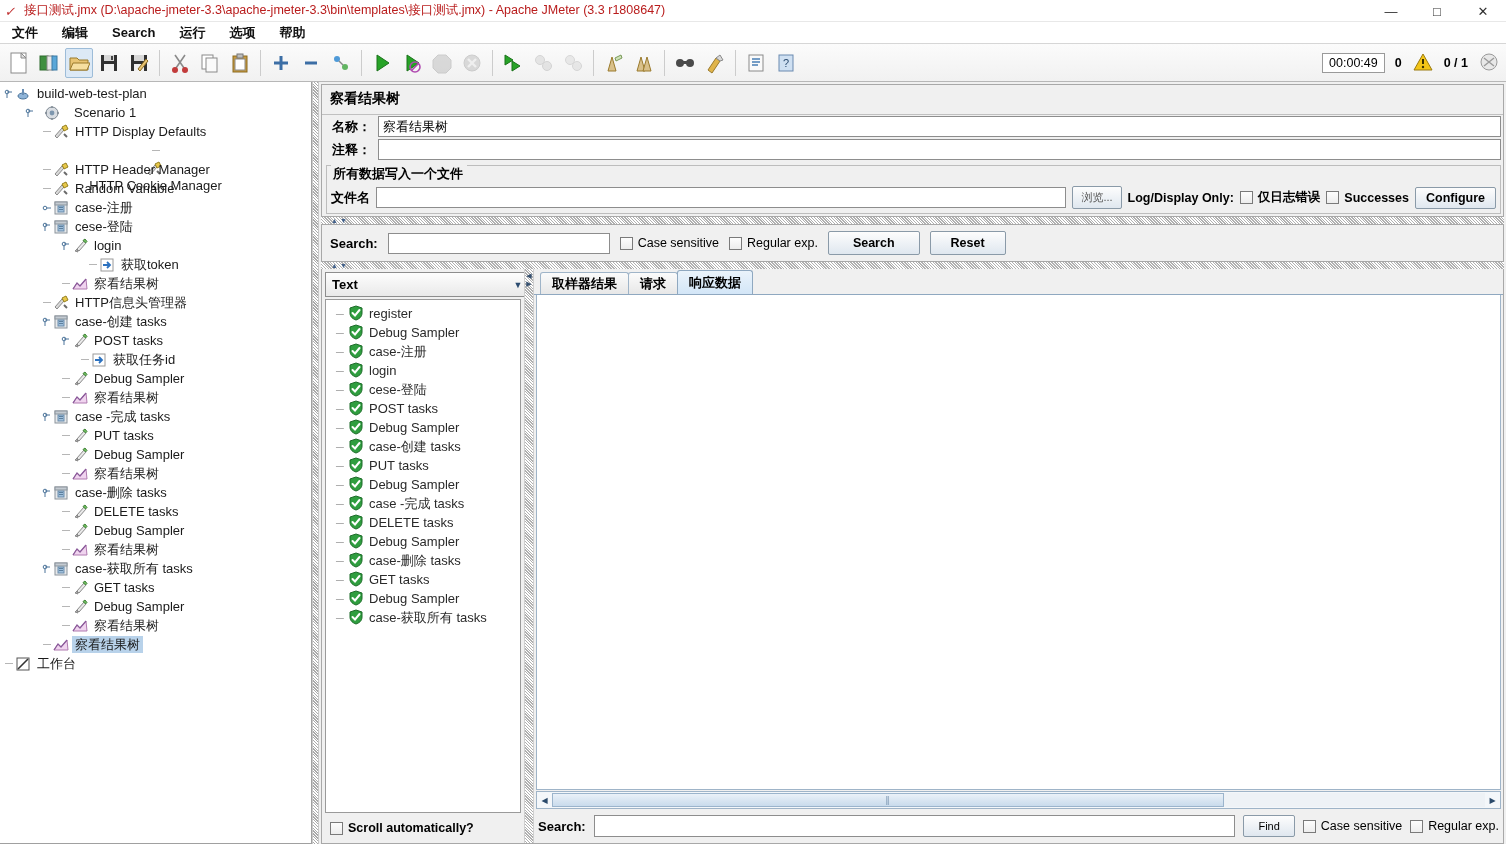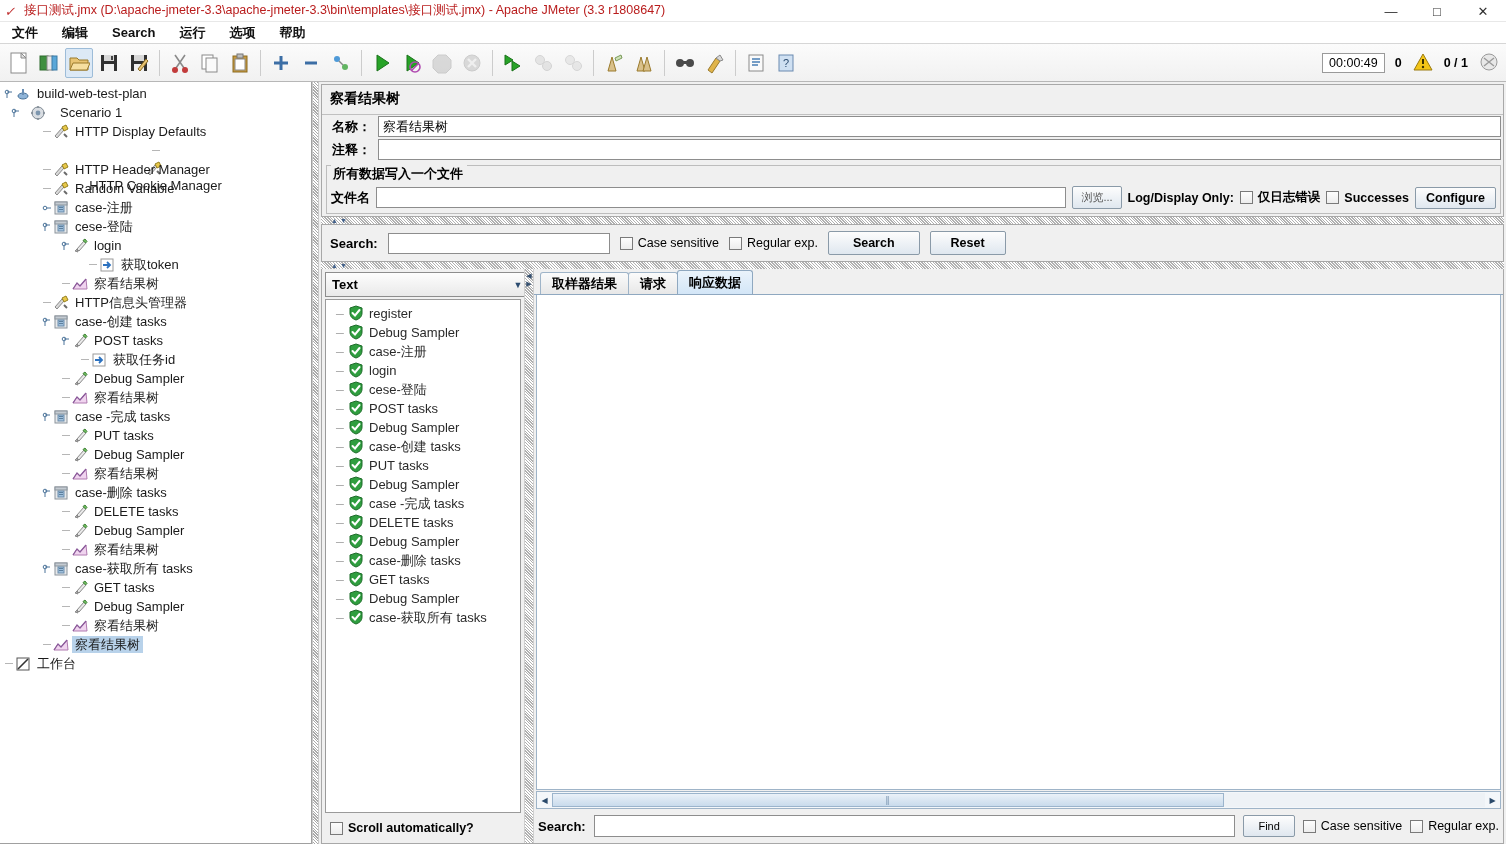--- a/index.html
+++ b/index.html
@@ -620,21 +620,21 @@
             </svg>
           </span>
           <span class="glyph">
             <svg width="16" height="16" viewBox="0 0 16 16">
               <ellipse cx="8" cy="10" rx="5" ry="3" fill="#8fb4d8" stroke="#4a7399"></ellipse>
               <rect x="7" y="3" width="2" height="6" fill="#6a8fb5"></rect>
             </svg>
           </span>
           <span class="tlabel">build-web-test-plan</span>
         </div>
-        <div class="tnode" style="padding-left: 11px; gap: 8px;">
+        <div class="tnode" style="padding-left: 25px; gap: 8px;">
           <span class="handle">
             <svg width="10" height="10" viewBox="0 0 10 10">
               <circle cx="3" cy="3" r="1.8" fill="none" stroke="#4a7399"></circle>
               <path d="M3 5 v4 M3 3 h5" stroke="#4a7399" stroke-width="1"></path>
             </svg>
           </span>
           <span class="glyph">
             <svg width="16" height="16" viewBox="0 0 16 16">
               <circle cx="8" cy="8" r="6" fill="#d9dde2" stroke="#7d8892"></circle>
               <circle cx="8" cy="8" r="2.4" fill="#7d96ae"></circle>

